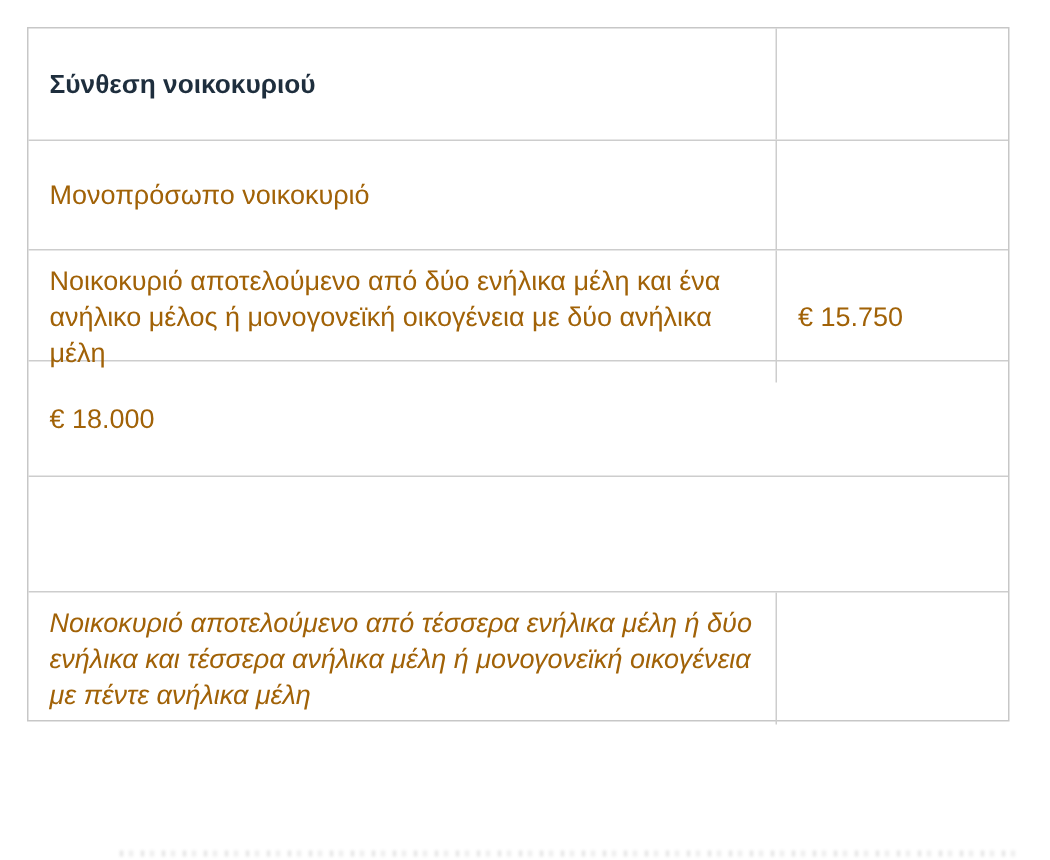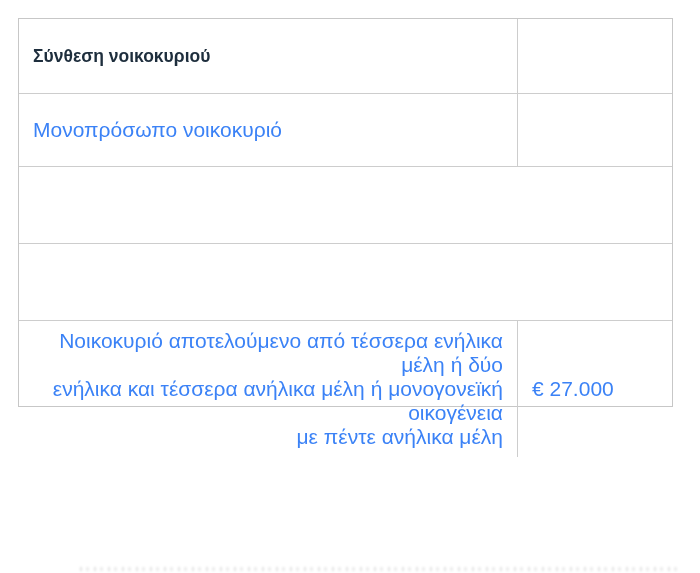--- a/index.html
+++ b/index.html
@@ -24,38 +24,38 @@
     border-bottom: 1px solid #cdcdcd;
     box-sizing: border-box;
   }
   .t-row:last-child { border-bottom: none; }
   .cell {
     display: flex;
     align-items: center;
     padding: 8px 14px;
     box-sizing: border-box;
     white-space: pre-line;
-    font-size: 21px;
+    font-size: 18px;
     line-height: 24px;
-    color: #3b82f6;
+    color: #a16207;
   }
-  .cell.first { border-right: 1px solid #cdcdcd; text-align: right; }
+  .cell.first { border-right: 1px solid #cdcdcd; }
   .t-row.header .cell {
     font-weight: 700;
     color: #1e2e3d;
     font-size: 17.5px;
   }
   
   .t-row.header { height: 75px; }
   .t-row.r0 { height: 73px; }
   .t-row.r1 { height: 73px; }
   .t-row.r2 { height: 74px; }
   .t-row.r3 { height: 77px; }
   .t-row.r4 { height: 77px; }
-  .t-row.r5 { height: 85px; }
+  .t-row.r5 { height: 85px; font-style: italic; }
   
   .cutoff-artifact {
     position: absolute;
     left: 80px; top: 567px;
     width: 600px; height: 4px;
     background: repeating-linear-gradient(90deg,
       rgba(110,110,110,0.45) 0 2px, transparent 2px 6px,
       rgba(140,140,140,0.35) 6px 9px, transparent 9px 14px);
     filter: blur(1.2px);
     opacity: 0.45;
@@ -69,29 +69,34 @@
 
   <div class="t-row header">
     <div class="cell first">Σύνθεση νοικοκυριού</div>
   </div>
 
   <div class="t-row r0">
     <div class="cell first">Μονοπρόσωπο νοικοκυριό</div>
   </div>
 
 
+  <div class="t-row r2">
+    <div class="cell first">Νοικοκυριό αποτελούμενο από δύο ενήλικα μέλη και ένα
+ανήλικο μέλος ή μονογονεϊκή οικογένεια με δύο ανήλικα μέλη</div>
+    <div class="cell">€ 15.750</div>
+  </div>
 
   <div class="t-row r3">
+    <div class="cell">€ 18.000</div>
   </div>
 
   <div class="t-row r4">
   </div>
 
   <div class="t-row r5">
     <div class="cell first">Νοικοκυριό αποτελούμενο από τέσσερα ενήλικα μέλη ή δύο
 ενήλικα και τέσσερα ανήλικα μέλη ή μονογονεϊκή οικογένεια
 με πέντε ανήλικα μέλη</div>
-    <div class="cell">€ 27.000</div>
   </div>
 
 </div>
 
 <div class="cutoff-artifact"></div>
 
 </body></html>

